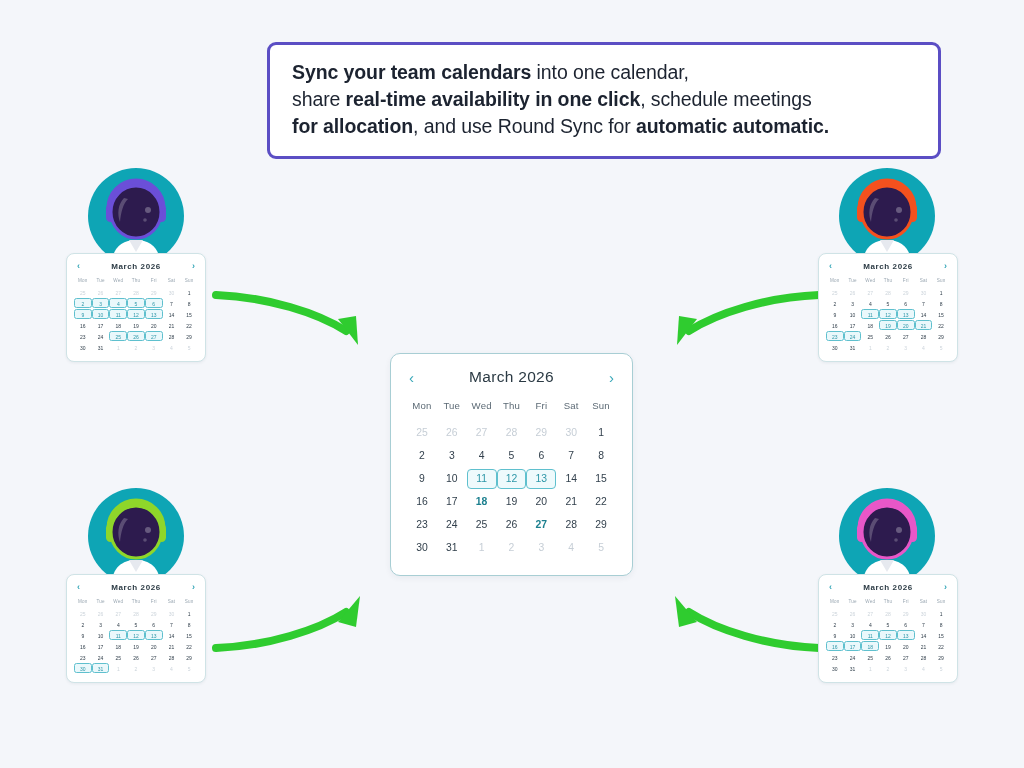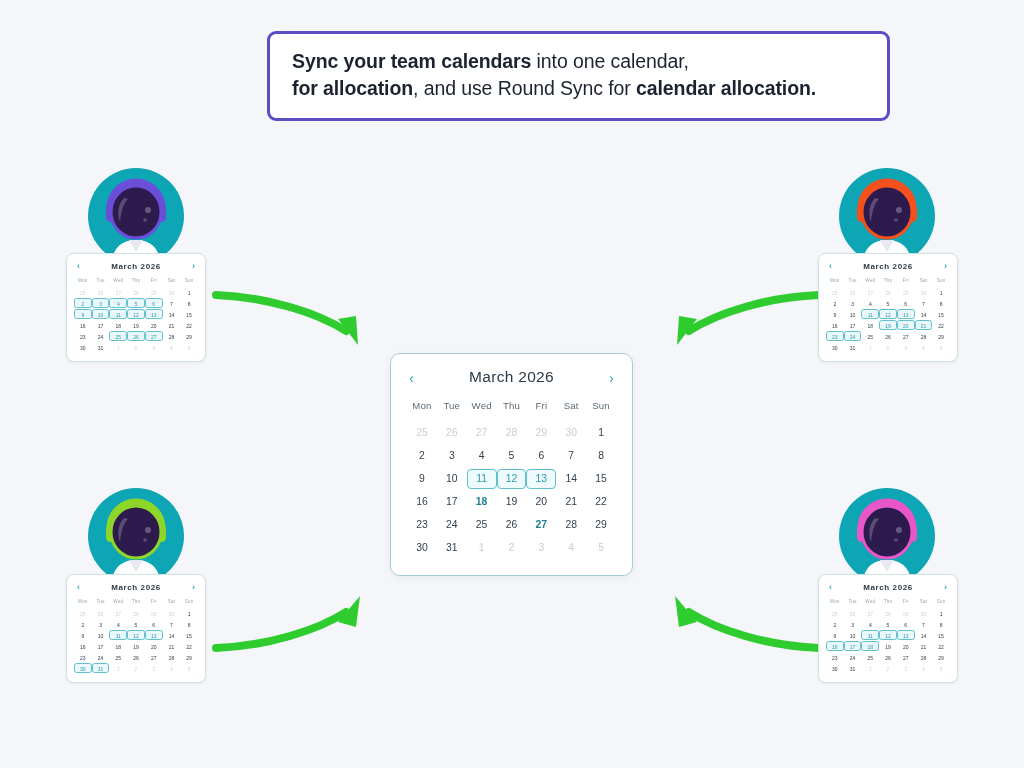--- a/index.html
+++ b/index.html
@@ -12,22 +12,22 @@
     background: #f4f6fa;
     font-family: "Liberation Sans", sans-serif;
     position: relative;
     overflow: hidden;
   }
 
   
   .banner {
     position: absolute;
     left: 267px;
-    top: 31px;
-    width: 623px;
+    top: 42px;
+    width: 674px;
     box-sizing: border-box;
     background: #ffffff;
     border: 3px solid #5b4ec4;
     border-radius: 9px;
     padding: 14px 32px 16px 22px;
   }
   .banner-line {
     font-size: 19.5px;
     line-height: 27px;
     color: #1c2330;
@@ -180,21 +180,22 @@
     border-color: #5fc0ce;
     background: #eefafc;
     color: #2e97a8;
   }
 </style>
 </head>
 <body>
 
 <div class="banner">
   <div class="banner-line"><b>Sync your team calendars</b><span> into one calendar,</span></div>
-  <div class="banner-line"><b>for allocation</b><span>, and use Round Sync for </span><b>calendar allocation.</b></div>
+  <div class="banner-line"><span>share </span><b>real-time availability in one click</b><span>, schedule meetings</span></div>
+  <div class="banner-line"><b>for allocation</b><span>, and use Round Sync for </span><b>automatic automatic.</b></div>
 </div>
 
 <div class="avatar" style="left:88px; top:168px;">
   <div class="disc"></div>
   <svg viewBox="0 0 96 96">
     <defs>
         <clipPath id="cpTL">
           <circle cx="48" cy="48" r="48"></circle>
         </clipPath>
       </defs>

